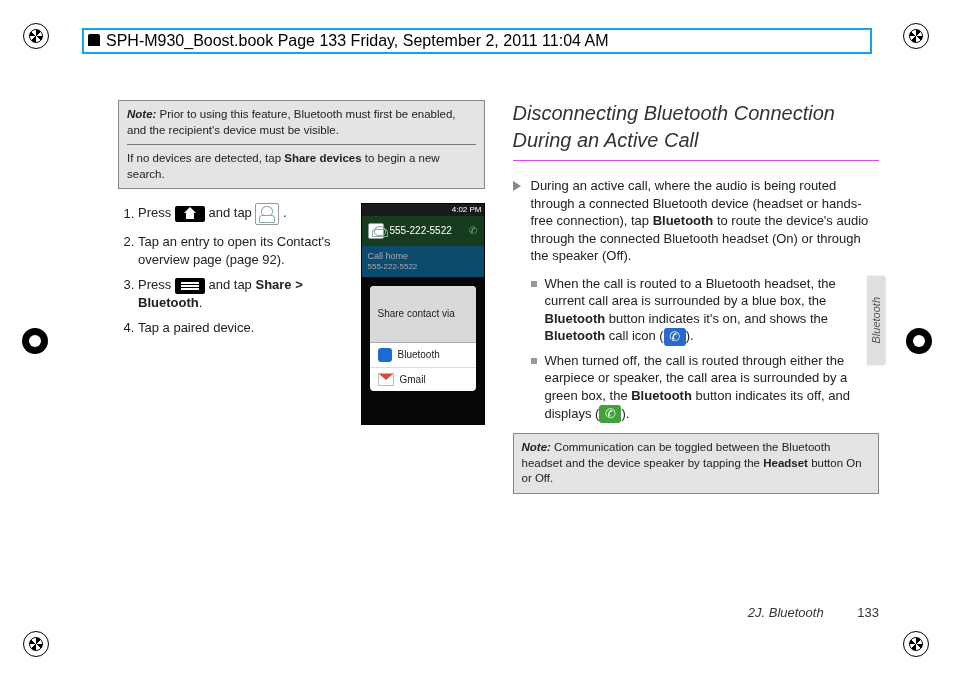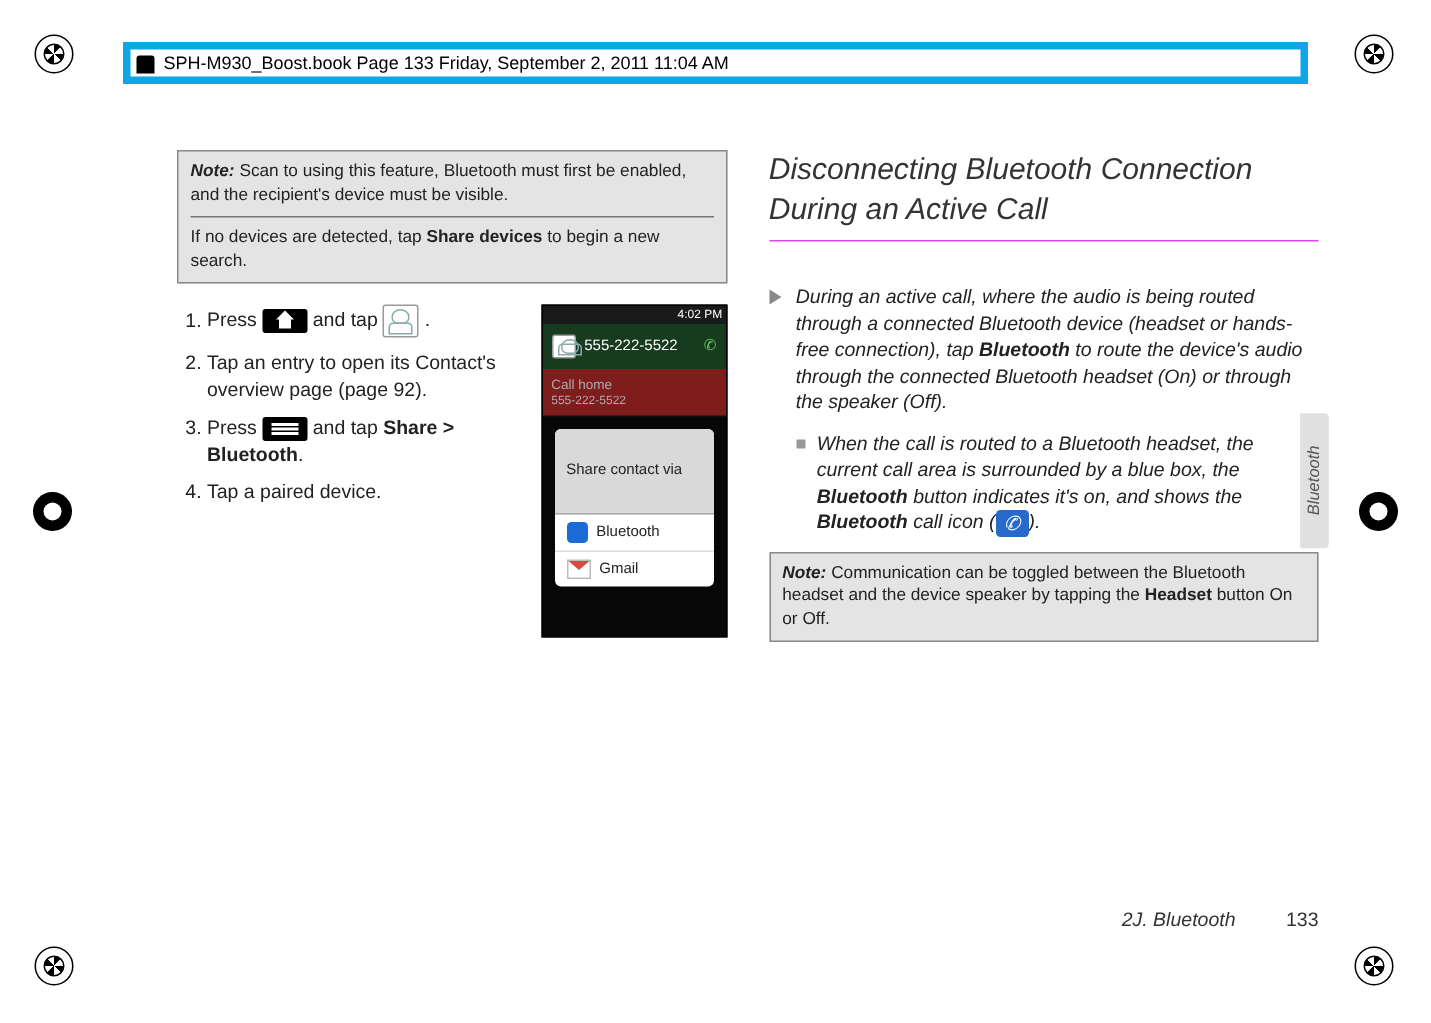--- a/index.html
+++ b/index.html
@@ -38,22 +38,22 @@
   }
   .color-target.left { left:22px; top:50%; transform:translateY(-50%); }
   .color-target.right { right:22px; top:50%; transform:translateY(-50%); }
   .color-target .inner {
     width:12px; height:12px; border-radius:50%; background:#fff;
   }
   
   .book-header {
     position:absolute;
     top:28px; left:82px; right:82px;
-    border:5px solid #0ea5e9;
-    font-size:12px;
+    border:2px solid #0ea5e9;
+    font-size:16px;
     padding:2px 6px 2px 22px;
   }
   .book-header::before {
     content:"";
     position:absolute;
     left:4px; top:4px;
     width:12px; height:12px;
     background:#000;
     border-radius:2px 2px 0 0;
   }
@@ -215,21 +215,21 @@
   .phone .dialer {
     background:#173b1e;
     height:30px;
     display:flex;
     align-items:center;
     padding:0 6px;
     font-size:10px;
     gap:6px;
   }
   .phone .call-area {
-    background:#7f1d1d;
+    background:#0c4a6e;
     padding:4px 6px;
     font-size:9px;
     color:#aaa;
   }
   .phone .modal-bg {
     position:absolute;
     left:0; right:0; top:74px; bottom:0;
     background:rgba(0,0,0,.5);
   }
   .phone .modal {
@@ -286,22 +286,21 @@
     font-weight:normal;
     color:#333;
     margin:0 0 4px 0;
     border-bottom:1px solid #d946ef;
     padding-bottom:6px;
     font-family:Arial, sans-serif;
   }
   .arrow-bullet {
     list-style:none;
     padding-left:18px;
-    margin:28px 0 0 0;
-    font-style:italic;
+    margin:16px 0 0 0;
   }
   .arrow-bullet > li {
     position:relative;
     margin-bottom:10px;
   }
   .arrow-bullet > li::before {
     content:"";
     position:absolute;
     left:-18px; top:4px;
     width:0; height:0;
@@ -363,21 +362,21 @@
     <div class="inner"></div>
   </div>
 
 <div class="book-header">SPH-M930_Boost.book  Page 133  Friday, September 2, 2011  11:04 AM</div>
 
 <div class="page">
 
   <div class="col">
     <div class="note-box">
       <span class="note-label">Note:</span>
-      <span>Scan to using this feature, Bluetooth must first be enabled, and the recipient's device must be visible.</span>
+      <span>Prior to using this feature, Bluetooth must first be enabled, and the recipient's device must be visible.</span>
       <hr>
       <span>If no devices are detected, tap </span><b>Share devices</b><span> to begin a new search.</span>
     </div>
 
     <div class="phone">
       <div class="status"><span>4:02 PM</span></div>
       <div class="dialer">
         <span class="icon-contact" style="width:14px;height:14px;"></span>
         <span>555-222-5522</span>
         <span style="margin-left:auto;color:#6fc46b;">✆</span>
@@ -424,20 +423,23 @@
   <div class="col" style="position:relative;">
     <h2 class="section-title">Disconnecting Bluetooth Connection During an Active Call</h2>
 
     <ul class="arrow-bullet">
       <li>
         <span>During an active call, where the audio is being routed through a connected Bluetooth device (headset or hands-free connection), tap </span><b>Bluetooth</b><span> to route the device's audio through the connected Bluetooth headset (On) or through the speaker (Off).</span>
         <ul class="square-bullet" style="margin-top:10px;padding:0;">
           <li>
             <span>When the call is routed to a Bluetooth headset, the current call area is surrounded by a blue box, the </span><b>Bluetooth</b><span> button indicates it's on, and shows the </span><b>Bluetooth</b><span> call icon (</span><span class="icon-call-blue"></span><span>).</span>
           </li>
+          <li>
+            <span>When turned off, the call is routed through either the earpiece or speaker, the call area is surrounded by a green box, the </span><b>Bluetooth</b><span> button indicates its off, and displays (</span><span class="icon-call-green"></span><span>).</span>
+          </li>
         </ul>
       </li>
     </ul>
 
     <div class="note-box" style="margin-top:8px;">
       <span class="note-label">Note:</span>
       <span>Communication can be toggled between the Bluetooth headset and the device speaker by tapping the </span><b>Headset</b><span> button On or Off.</span>
     </div>
 
     <div class="side-tab">Bluetooth</div>

